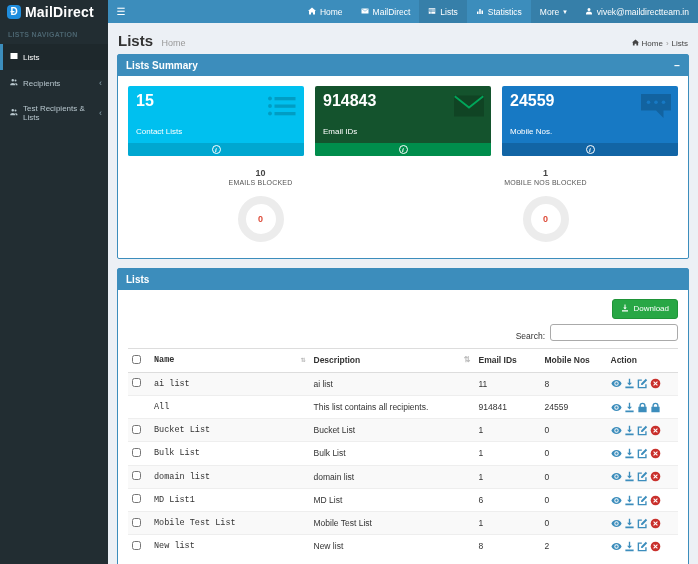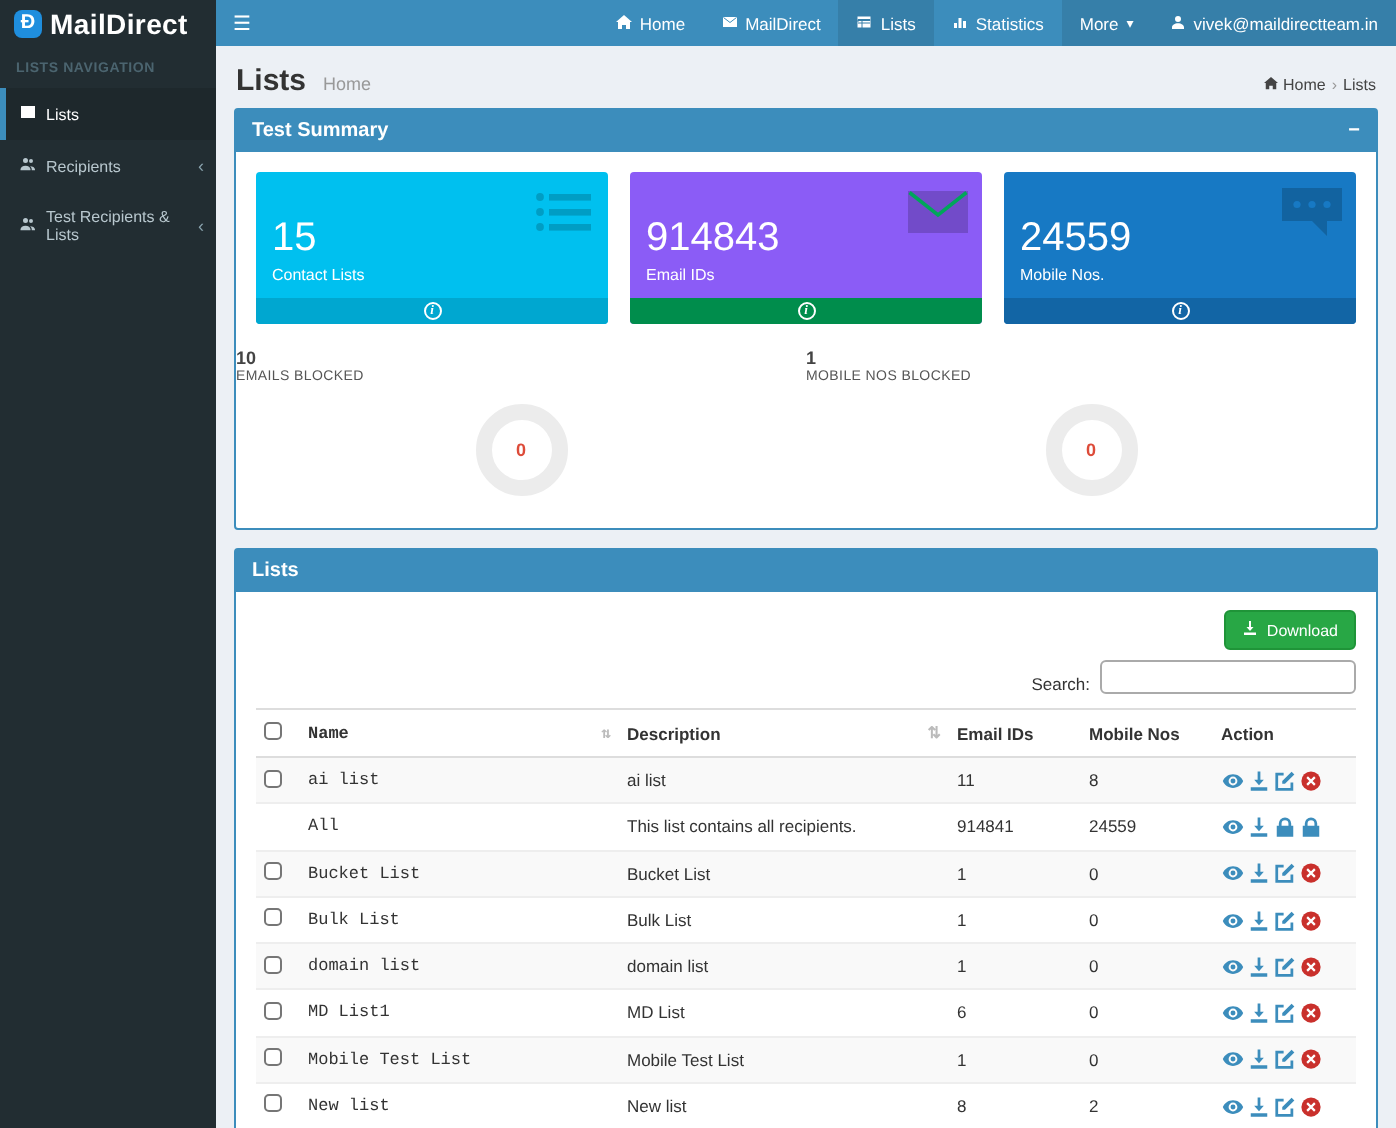--- a/index.html
+++ b/index.html
@@ -40,33 +40,33 @@
 
   
   .panel { background:#fff; border:1px solid #3c8dbc; border-radius:2px; margin-bottom:9px; }
   .panel-header { background:#3c8dbc; color:#fff; font-size:10px; font-weight:bold; padding:5px 8px; display:flex; justify-content:space-between; align-items:center; }
   .collapse-ic { font-size:10px; cursor:pointer; line-height:1; }
 
   
   .cards-row { display:flex; gap:11px; padding:10px 10px 0; }
   .stat-card { flex:1; position:relative; color:#fff; border-radius:2px; overflow:hidden; }
   .stat-card.aqua  { background:#00c0ef; } .stat-card.aqua  .card-footer { background:#00a7d0; }
-  .stat-card.green { background:#8b5cf6; } .stat-card.green .card-footer { background:#008d4c; }
+  .stat-card.green { background:#14532d; } .stat-card.green .card-footer { background:#008d4c; }
   .stat-card.blue  { background:#1779c4; } .stat-card.blue  .card-footer { background:#1265a5; }
   .card-body { padding:6px 8px 7px; min-height:37px; }
-  .card-value { font-size:20px; font-weight:normal; line-height:1.1;margin-top:16px; }
-  .card-label { font-size:8px; margin-top:3px; }
+  .card-value { font-size:16px; font-weight:bold; line-height:1.1; }
+  .card-label { font-size:8px; margin-top:17px; }
   .card-icon { position:absolute; top:7px; right:7px; width:30px; height:26px; color:rgba(0,0,0,.18); }
   .card-icon svg { width:100%; height:100%; }
   .card-footer { height:13px; display:flex; align-items:center; justify-content:center; cursor:pointer; }
   .info-ic { width:9px; height:9px; border:1px solid #fff; border-radius:50%; color:#fff; font-size:6.5px; font-style:italic; font-weight:bold; display:flex; align-items:center; justify-content:center; font-family:"Liberation Serif", serif; }
 
   
   .blocked-row { display:flex; padding:12px 0 16px; }
-  .blocked-box { flex:1; text-align:left; }
+  .blocked-box { flex:1; text-align:center; }
   .blocked-count { font-size:9px; font-weight:bold; color:#444; }
   .blocked-label { font-size:7px; color:#555; margin-top:1px; letter-spacing:.2px; }
   .donut { width:46px; height:46px; border:8px solid #ececec; border-radius:50%; margin:10px auto 0; display:flex; align-items:center; justify-content:center; }
   .donut-val { color:#dd4b39; font-size:9px; font-weight:bold; }
 
   
   .table-area { padding:9px 10px 10px; }
   .toolbar-row { display:flex; justify-content:flex-end; margin-bottom:5px; }
   .btn-download { display:inline-flex; align-items:center; gap:4px; background:#28a745; border:1px solid #1f9438; color:#fff; font-size:8px; padding:4px 8px; border-radius:3px; cursor:pointer; }
   .btn-download svg { width:8px; height:8px; }
@@ -174,21 +174,21 @@
             </svg></span>
         <span>Home</span>
         <span class="crumb-sep">›</span>
         <span>Lists</span>
       </div>
     </div>
 
 
     <div class="panel">
       <div class="panel-header">
-        <span>Test Summary</span>
+        <span>Lists Summary</span>
         <span class="collapse-ic">−</span>
       </div>
       <div class="cards-row">
         <div class="stat-card aqua">
           <div class="card-body">
             <div class="card-value">15</div>
             <div class="card-label">Contact Lists</div>
           </div>
           <div class="card-icon">
             <svg viewBox="0 0 20 16">

